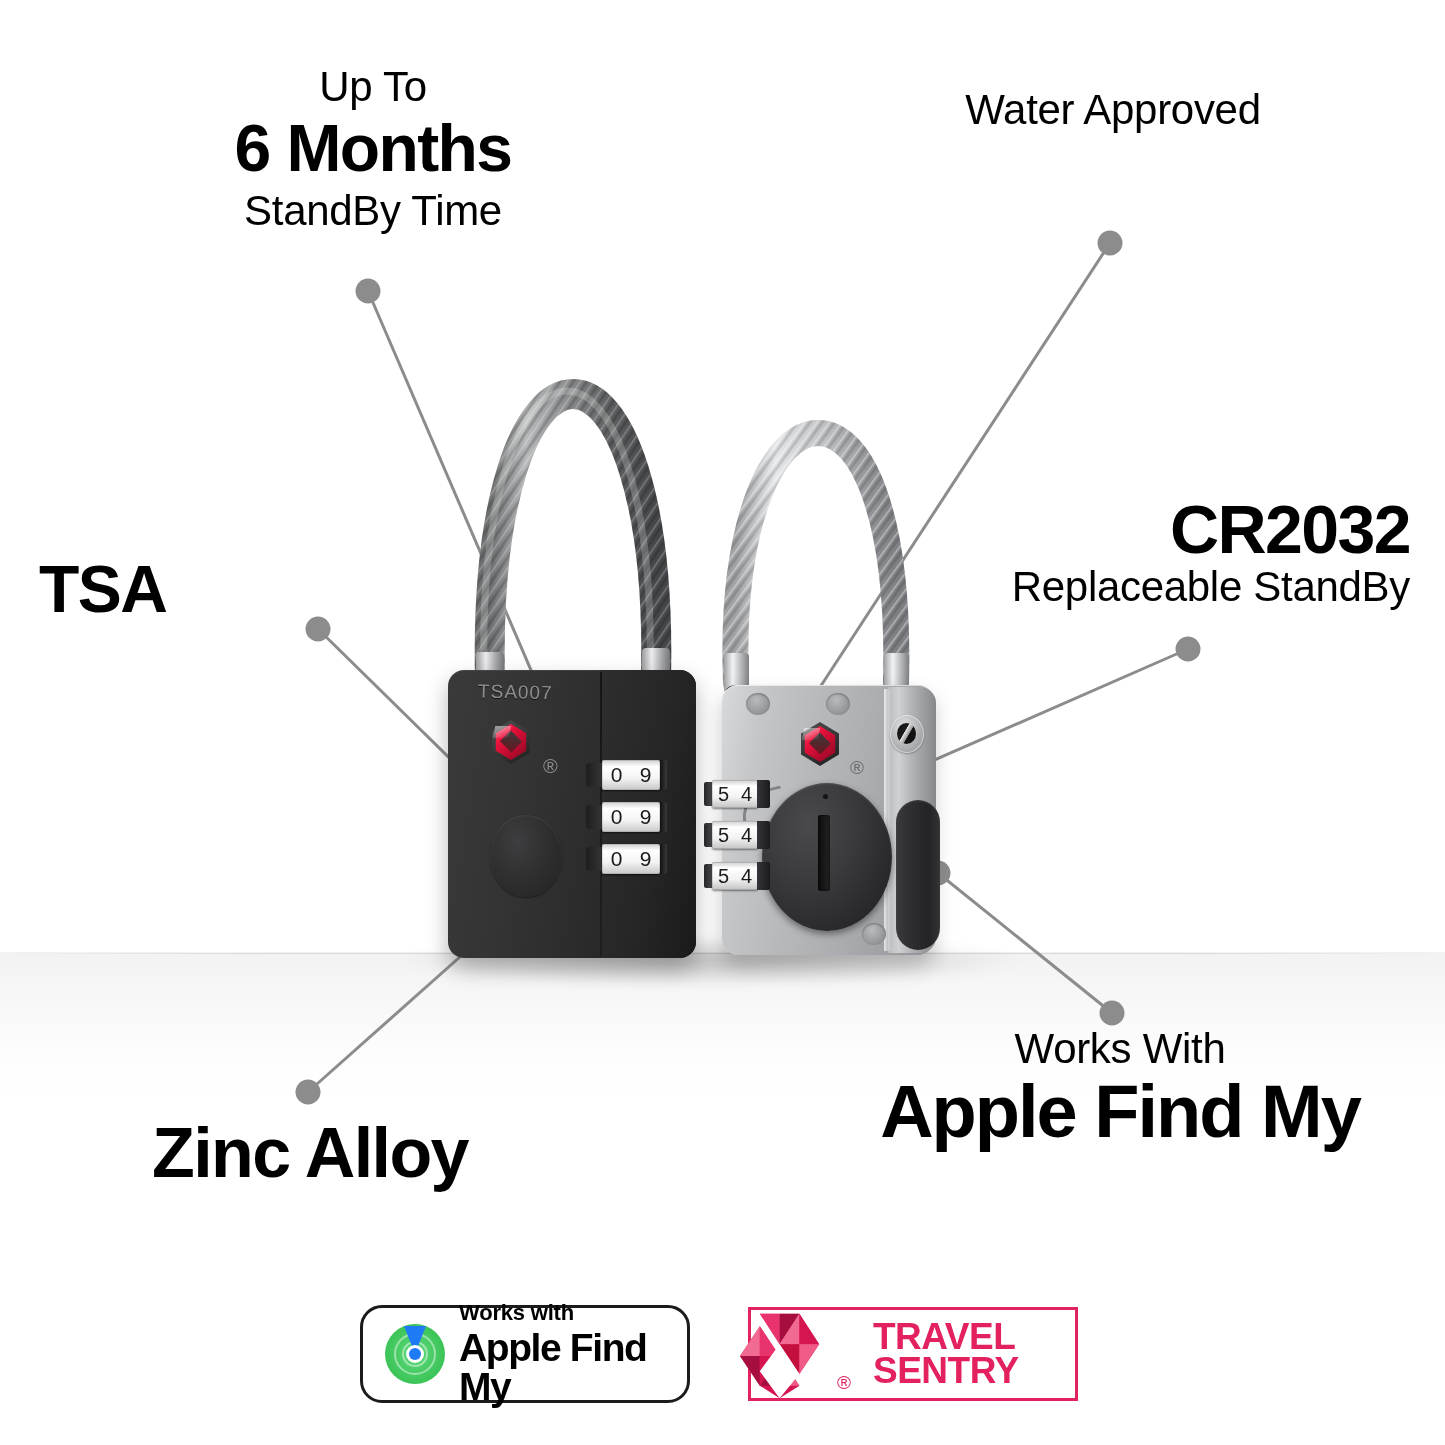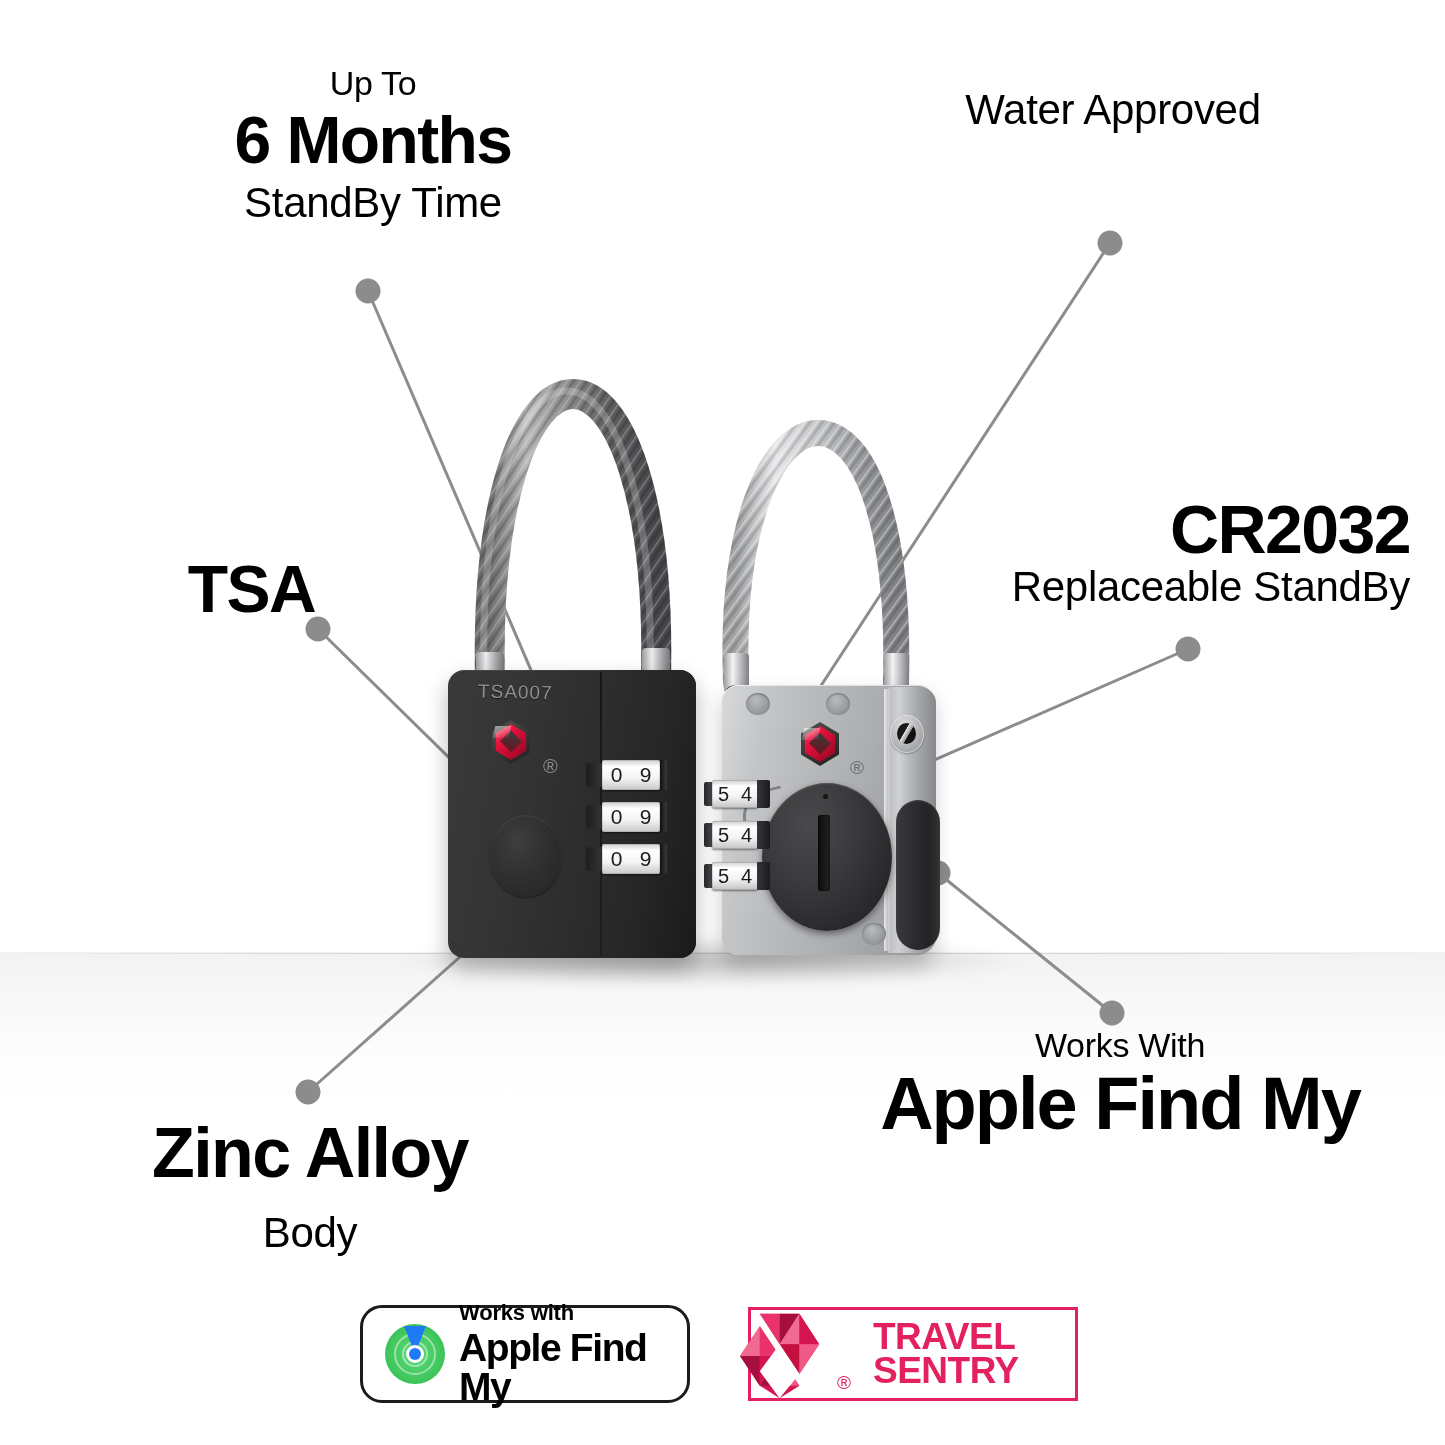--- a/index.html
+++ b/index.html
@@ -23,35 +23,35 @@
     background:linear-gradient(to right,rgba(0,0,0,0) 0%,rgba(0,0,0,.10) 18%,rgba(0,0,0,.12) 50%,rgba(0,0,0,.10) 82%,rgba(0,0,0,0) 100%);
   }
   .floorshadow{
     position:absolute;top:940px;left:400px;width:620px;height:46px;
     background:radial-gradient(ellipse at 50% 45%,rgba(0,0,0,.20) 0%,rgba(0,0,0,.08) 45%,rgba(0,0,0,0) 72%);
     filter:blur(5px);
   }
 
   
   .callout{position:absolute;}
-  .c-small{font-size:34px;font-weight:400;line-height:1.02;letter-spacing:-.3px;}
+  .c-small{font-size:42px;font-weight:400;line-height:1.02;letter-spacing:-.3px;}
   .c-big{font-size:64px;font-weight:700;line-height:1.0;letter-spacing:-1.6px;}
   .c-big.xl{font-size:70px;letter-spacing:-2px;}
   .c-sub{font-size:42px;font-weight:400;line-height:1.05;letter-spacing:-.3px;}
 
   #co-standby{left:188px;top:66px;width:370px;text-align:center;}
   #co-standby .c-big{font-size:66px;margin:6px 0 8px;}
   #co-ip64{left:938px;top:88px;width:350px;text-align:center;}
   #co-ip64 .c-big{font-size:66px;margin-bottom:2px;}
-  #co-tsa{left:55px;top:556px;width:260px;text-align:right;}
+  #co-tsa{left:39px;top:556px;width:260px;text-align:left;}
   #co-tsa .c-big{font-size:66px;margin-bottom:4px;}
   #co-cr{left:970px;top:495px;width:440px;text-align:right;}
   #co-cr .c-big{font-size:68px;margin-bottom:2px;}
   #co-zinc{left:110px;top:1118px;width:400px;text-align:center;}
-  #co-zinc .c-big{font-size:70px;margin-bottom:23px;}
+  #co-zinc .c-big{font-size:70px;margin-bottom:11px;}
   #co-afm{left:845px;top:1028px;width:550px;text-align:center;}
   #co-afm .c-big{font-size:74px;margin-top:4px;}
 
   
   .lines{position:absolute;left:0;top:0;width:1445px;height:1445px;pointer-events:none;}
 
   
   .lock{position:absolute;}
 
   
@@ -262,21 +262,20 @@
     <div class="c-big">TSA</div>
   </div>
 
   <div class="callout" id="co-cr">
     <div class="c-big">CR2032</div>
     <div class="c-sub">Replaceable StandBy</div>
   </div>
 
   <div class="callout" id="co-zinc">
     <div class="c-big">Zinc Alloy</div>
-    <div class="c-sub">Body</div>
   </div>
 
   <div class="callout" id="co-afm">
     <div class="c-small">Works With</div>
     <div class="c-big xl">Apple Find My</div>
   </div>
 
   <div class="lock" id="lock-black">
     <svg class="bk-cable" width="260" height="340" viewBox="0 0 260 340">
       <defs>

